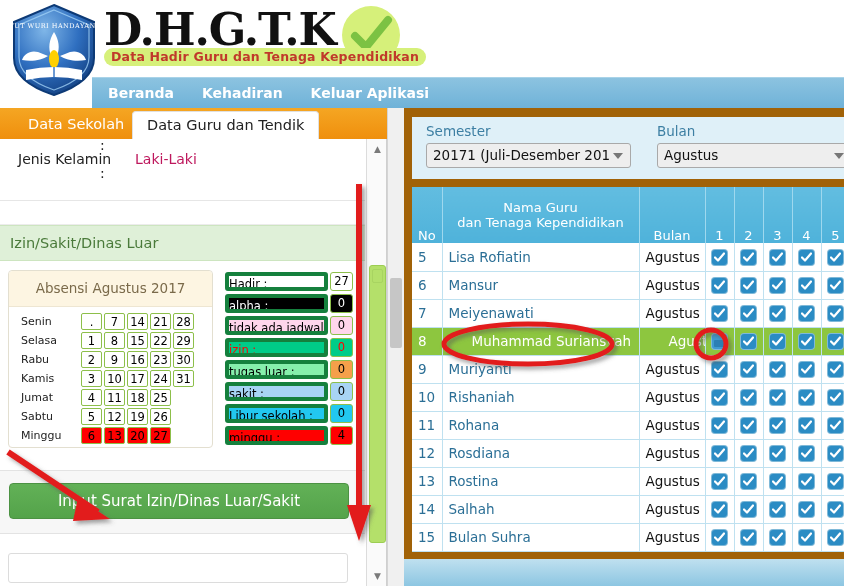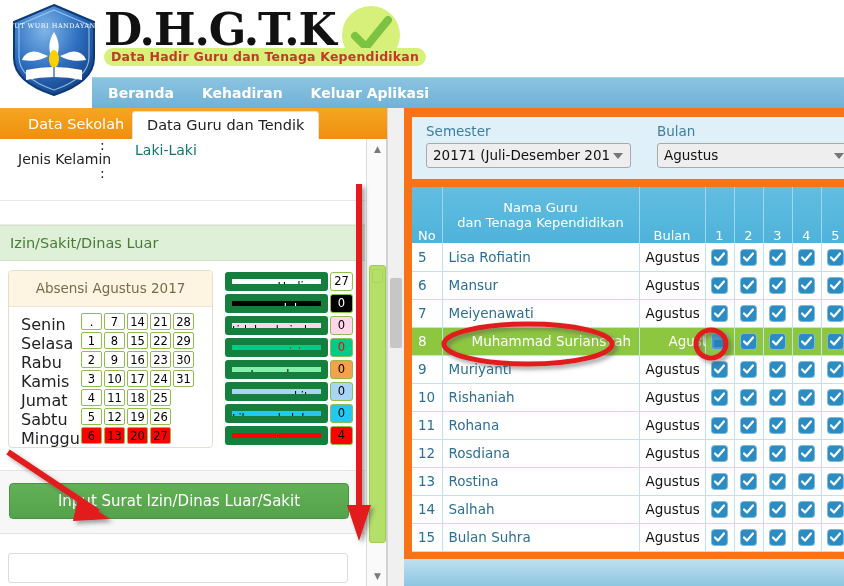--- a/index.html
+++ b/index.html
@@ -91,21 +91,21 @@
     position: absolute; left: 0; top: 0; width: 365px; height: 62px;
     background: #fff; border-bottom: 1px solid #e6e6e6;
   }
   .info-label {
     position: absolute; left: 18px; top: 12px; font-size: 14px; color: #222;
     white-space: nowrap;
   }
   .info-colon-top { position: absolute; left: 100px; top: -2px; font-size: 14px; color: #222; }
   .info-colon-bot { position: absolute; left: 100px; top: 26px; font-size: 14px; color: #222; }
   .info-value {
-    position: absolute; left: 135px; top: 3px; font-size: 14px; color: #0f766e;
+    position: absolute; left: 135px; top: 12px; font-size: 14px; color: #be185d;
     white-space: nowrap;
   }
   .section-gap { position: absolute; left: 0; top: 62px; width: 365px; height: 24px; background:#fff; border-bottom:1px solid #ececec;}
   .green-band {
     position: absolute; left: 0; top: 86px; width: 365px; height: 36px;
     background: #dff0d8; border-top: 1px solid #cde5c0; border-bottom: 1px solid #cde5c0;
   }
   .green-band-text {
     position: absolute; left: 10px; top: 9px; font-size: 14.5px; color: #4a7a3a;
     white-space: nowrap;
@@ -120,41 +120,41 @@
     position: absolute; left: 0; top: 0; width: 203px; height: 36px;
     background: #fdf5e2; border-bottom: 1px solid #eee6d2;
     border-radius: 4px 4px 0 0;
   }
   #calcard-title {
     position: absolute; width: 203px; top: 9px; text-align: center;
     font-size: 13.5px; color: #7a6a4a; white-space: nowrap;
   }
   .cal-row { position: absolute; left: 0; height: 19px; width: 203px; }
   .cal-day {
-    position: absolute; left: 12px; top: 2px; font-size: 16px; color: #222;
+    position: absolute; left: 12px; top: 2px; font-size: 11px; color: #222;
     white-space: nowrap;
   }
   .cal-cells { position: absolute; left: 72px; top: 0; }
   .cell {
     display: inline-block; width: 21px; height: 17px; line-height: 16px;
     text-align: center; font-size: 11.5px; color: #000;
     border: 1px solid #8dbf4a; border-radius: 2px; margin-right: 2px;
     background: #ffffff; vertical-align: top;
   }
   .cell.sunday { background: #ff0000; color: #000; border-color: #8dbf4a; }
 
   
   #legend { position: absolute; left: 225px; top: 133px; width: 132px; }
   .chip {
     position: relative; height: 19px; margin-bottom: 3px;
   }
   .chip .lbl {
     position: absolute; left: 0; top: 0; width: 103px; height: 19px;
-    border: 7px solid #15803d; border-radius: 3px;
-    text-align: right; padding-right: 5px; line-height: 17px;
+    border: 4px solid #15803d; border-radius: 3px;
+    padding-right: 5px; line-height: 17px;
     font-size: 11.5px; white-space: nowrap; overflow: hidden;
   }
   .chip .val {
     position: absolute; left: 105px; top: 0; width: 23px; height: 19px;
     border: 1px solid #8dbf4a; border-radius: 3px;
     text-align: center; line-height: 17px; font-size: 11.5px;
   }
 
   
   #btn-band {
@@ -198,21 +198,21 @@
     background: #f0f0f0; border-left: 1px solid #d4d4d4;
   }
   #outer-thumb {
     position: absolute; left: 2px; top: 170px; width: 12px; height: 70px;
     background: #c6c6c6; border-radius: 2px;
   }
 
   
   #rightpanel {
     position: absolute; left: 404px; top: 108px; width: 440px; height: 478px;
-    background: #f97316; overflow: hidden;
+    background: #a16207; overflow: hidden;
   }
   #filterbar {
     position: absolute; left: 8px; top: 9px; width: 436px; height: 62px;
     background: #dff0f8;
   }
   .f-label {
     position: absolute; font-size: 13.5px; color: #3d7fa3; white-space: nowrap;
   }
   .f-select {
     position: absolute; height: 25px; background: #eeeeee;

